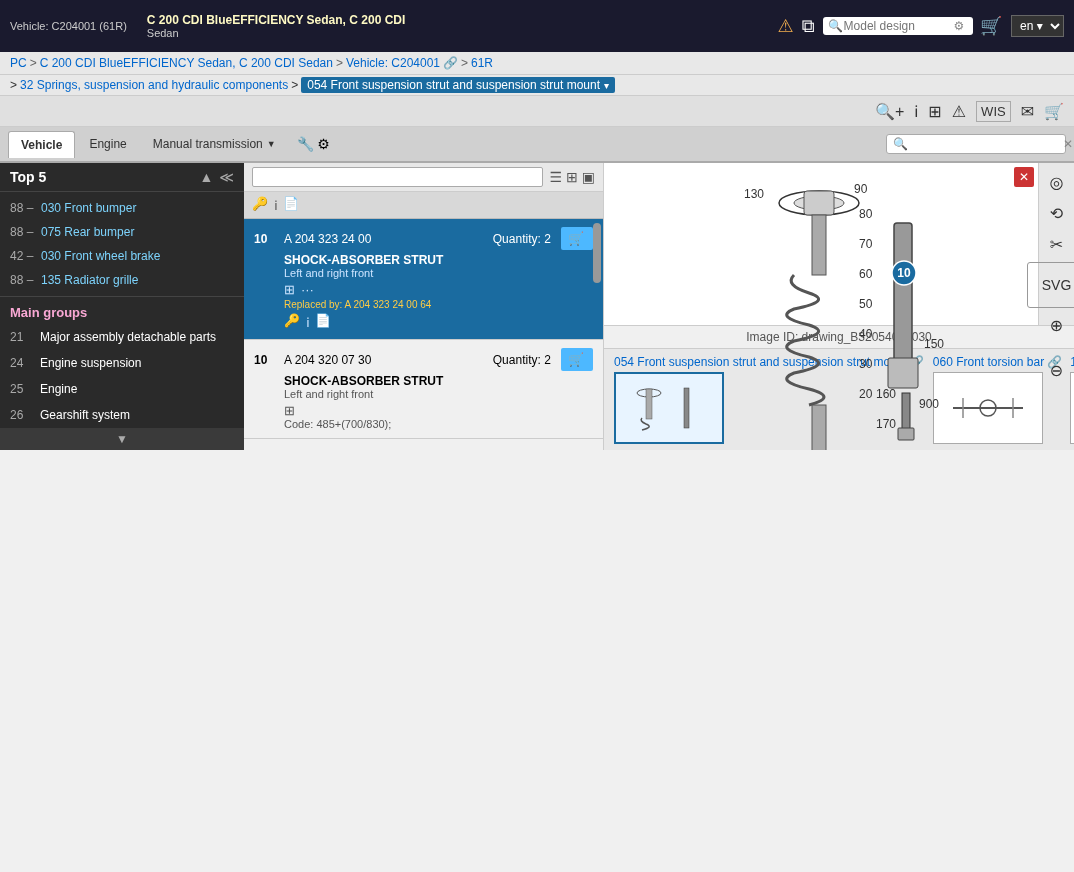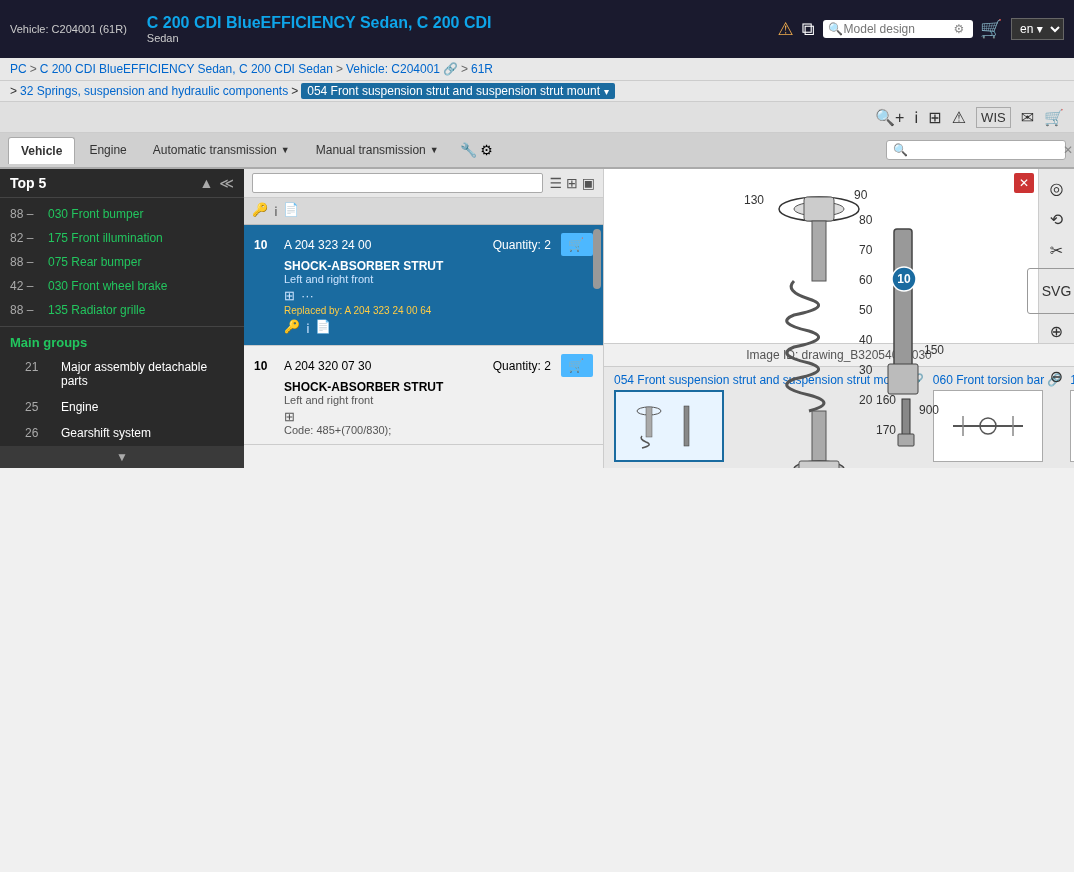--- a/index.html
+++ b/index.html
@@ -5,26 +5,26 @@
     * { box-sizing: border-box; margin: 0; padding: 0; font-family: Arial, sans-serif; font-size: 12px; }
     body { background: #f0f0f0; width: 1074px; height: 872px; overflow: hidden; }
 
     
     .top-bar {
       display: flex;
       align-items: center;
       background: #1a1a2e;
       color: white;
       padding: 6px 10px;
-      height: 58px;
+      height: 52px;
       justify-content: space-between;
     }
     .top-bar-left { display: flex; flex-direction: column; }
     .top-bar-center { flex: 1; padding: 0 20px; }
-    .top-bar-center .vehicle-title { font-size: 16px; font-weight: bold; color: #0ea5e9; }
+    .top-bar-center .vehicle-title { font-size: 12px; font-weight: bold; color: #fef9c3; }
     .top-bar-center .vehicle-subtitle { font-size: 11px; color: #ccc; }
     .top-bar-right { display: flex; align-items: center; gap: 8px; }
     .warning-icon { color: #f0ad4e; font-size: 18px; }
     .copy-icon { color: white; font-size: 18px; cursor: pointer; }
     .search-box-top {
       display: flex;
       align-items: center;
       background: white;
       border-radius: 3px;
       padding: 2px 6px;
@@ -138,38 +138,38 @@
     .top5-list { padding: 4px 0; }
     .top5-item {
       padding: 5px 10px;
       color: #ddd;
       cursor: pointer;
       font-size: 12px;
       display: flex;
       gap: 6px;
     }
     .top5-item .num { color: #aaa; min-width: 25px; }
-    .top5-item .label { color: #22c55e; margin-left: 7px; }
+    .top5-item .label { color: #7dd3fc; }
 
     .main-groups-title {
       padding: 8px 10px 4px 10px;
       font-weight: bold;
       font-size: 13px;
-      color: #22c55e;
+      color: #f9a8d4;
       border-top: 1px solid #444;
     }
     .main-groups-list { flex: 1; overflow-y: auto; }
     .group-item {
       display: flex;
       align-items: flex-start;
-      padding: 6px 25px;
+      padding: 6px 10px;
       cursor: pointer;
       color: #ddd;
       font-size: 12px;
-      gap: 14px;
+      gap: 8px;
     }
     .group-item .gnum { color: #aaa; min-width: 22px; }
     .group-item .glabel { color: white; }
     .left-scroll-btn {
       display: flex;
       justify-content: center;
       align-items: center;
       background: #3a3a3a;
       padding: 4px;
       cursor: pointer;
@@ -455,23 +455,20 @@
 </div>
 
 <div class="tab-bar">
   <div class="tab active">
     <span>Vehicle</span>
   </div>
   <div class="tab">
     <span>Engine</span>
   </div>
   <div class="tab with-arrow">
-    <span>Automatic transmission</span>
-  </div>
-  <div class="tab with-arrow">
     <span>Manual transmission</span>
   </div>
   <span class="tab-icon" style="margin-left:8px;">🔧</span>
   <span class="tab-icon">⚙</span>
   <div class="tab-bar-search">
     <span>🔍</span>
     <input type="text" placeholder="" style="">
     <span style="color:#888;cursor:pointer;">✕</span>
   </div>
 </div>
@@ -486,42 +483,42 @@
         <span>≪</span>
       </div>
     </div>
 
     <div class="top5-list">
       <div class="top5-item">
         <span class="num">88 –</span>
         <span class="label">030 Front bumper</span>
       </div>
       <div class="top5-item">
-        <span class="num">82 –</span>
-        <span class="label">175 Front illumination</span>
-      </div>
-      <div class="top5-item">
         <span class="num">88 –</span>
         <span class="label">075 Rear bumper</span>
       </div>
       <div class="top5-item">
         <span class="num">42 –</span>
         <span class="label">030 Front wheel brake</span>
       </div>
       <div class="top5-item">
         <span class="num">88 –</span>
         <span class="label">135 Radiator grille</span>
       </div>
     </div>
 
     <div class="main-groups-title">Main groups</div>
     <div class="main-groups-list">
       <div class="group-item">
         <span class="gnum">21</span>
         <span class="glabel">Major assembly detachable parts</span>
+      </div>
+      <div class="group-item">
+        <span class="gnum">24</span>
+        <span class="glabel">Engine suspension</span>
       </div>
       <div class="group-item">
         <span class="gnum">25</span>
         <span class="glabel">Engine</span>
       </div>
       <div class="group-item">
         <span class="gnum">26</span>
         <span class="glabel">Gearshift system</span>
       </div>
     </div>

